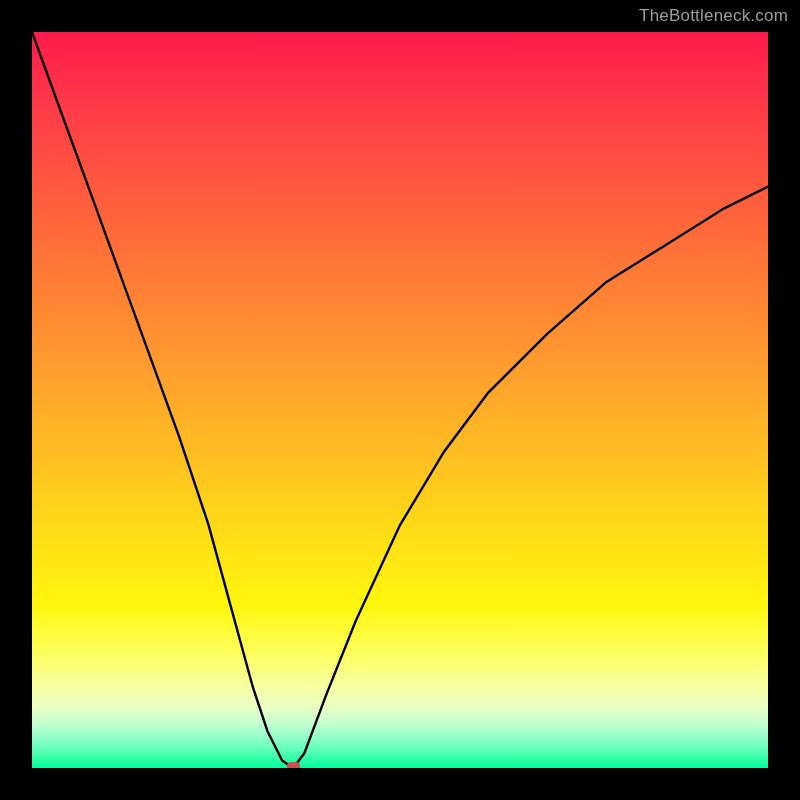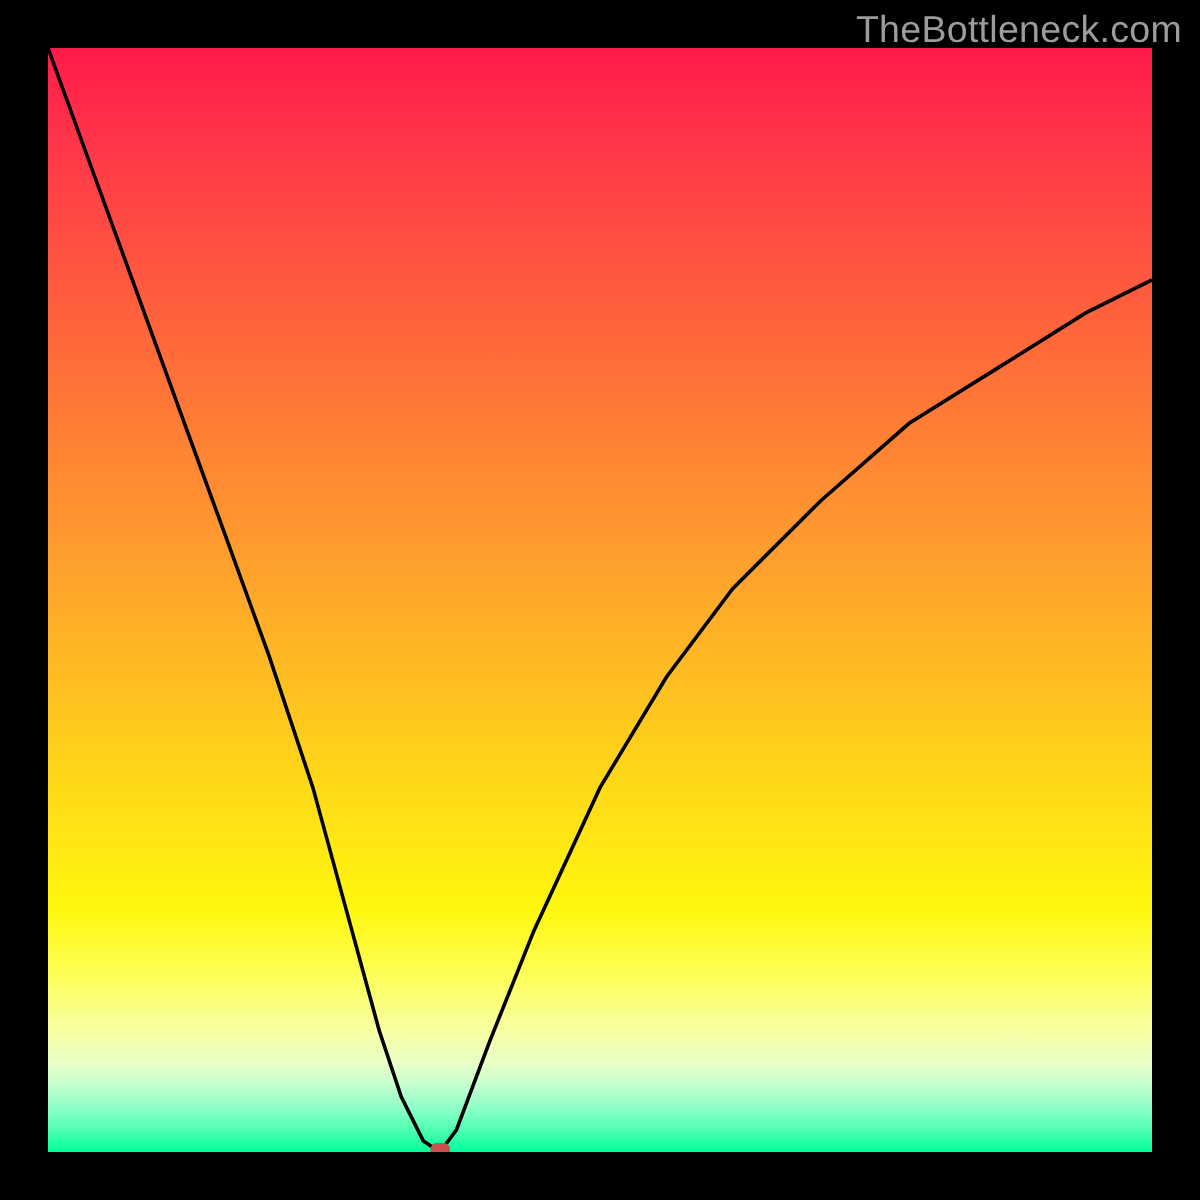--- a/index.html
+++ b/index.html
@@ -48,21 +48,21 @@
       #8effc9 96%,
       #4effb1 98%,
       #00ff99 100%
     );
   }
   .watermark {
     position: absolute;
     top: 6px;
     right: 12px;
     color: #9c9c9c;
-    font-size: 25px;
+    font-size: 17px;
     letter-spacing: 0.2px;
     font-weight: 500;
     font-family: Arial, Helvetica, sans-serif;
   }
   svg.curve {
     position: absolute;
     inset: 0;
   }
   .marker {
     position: absolute;

